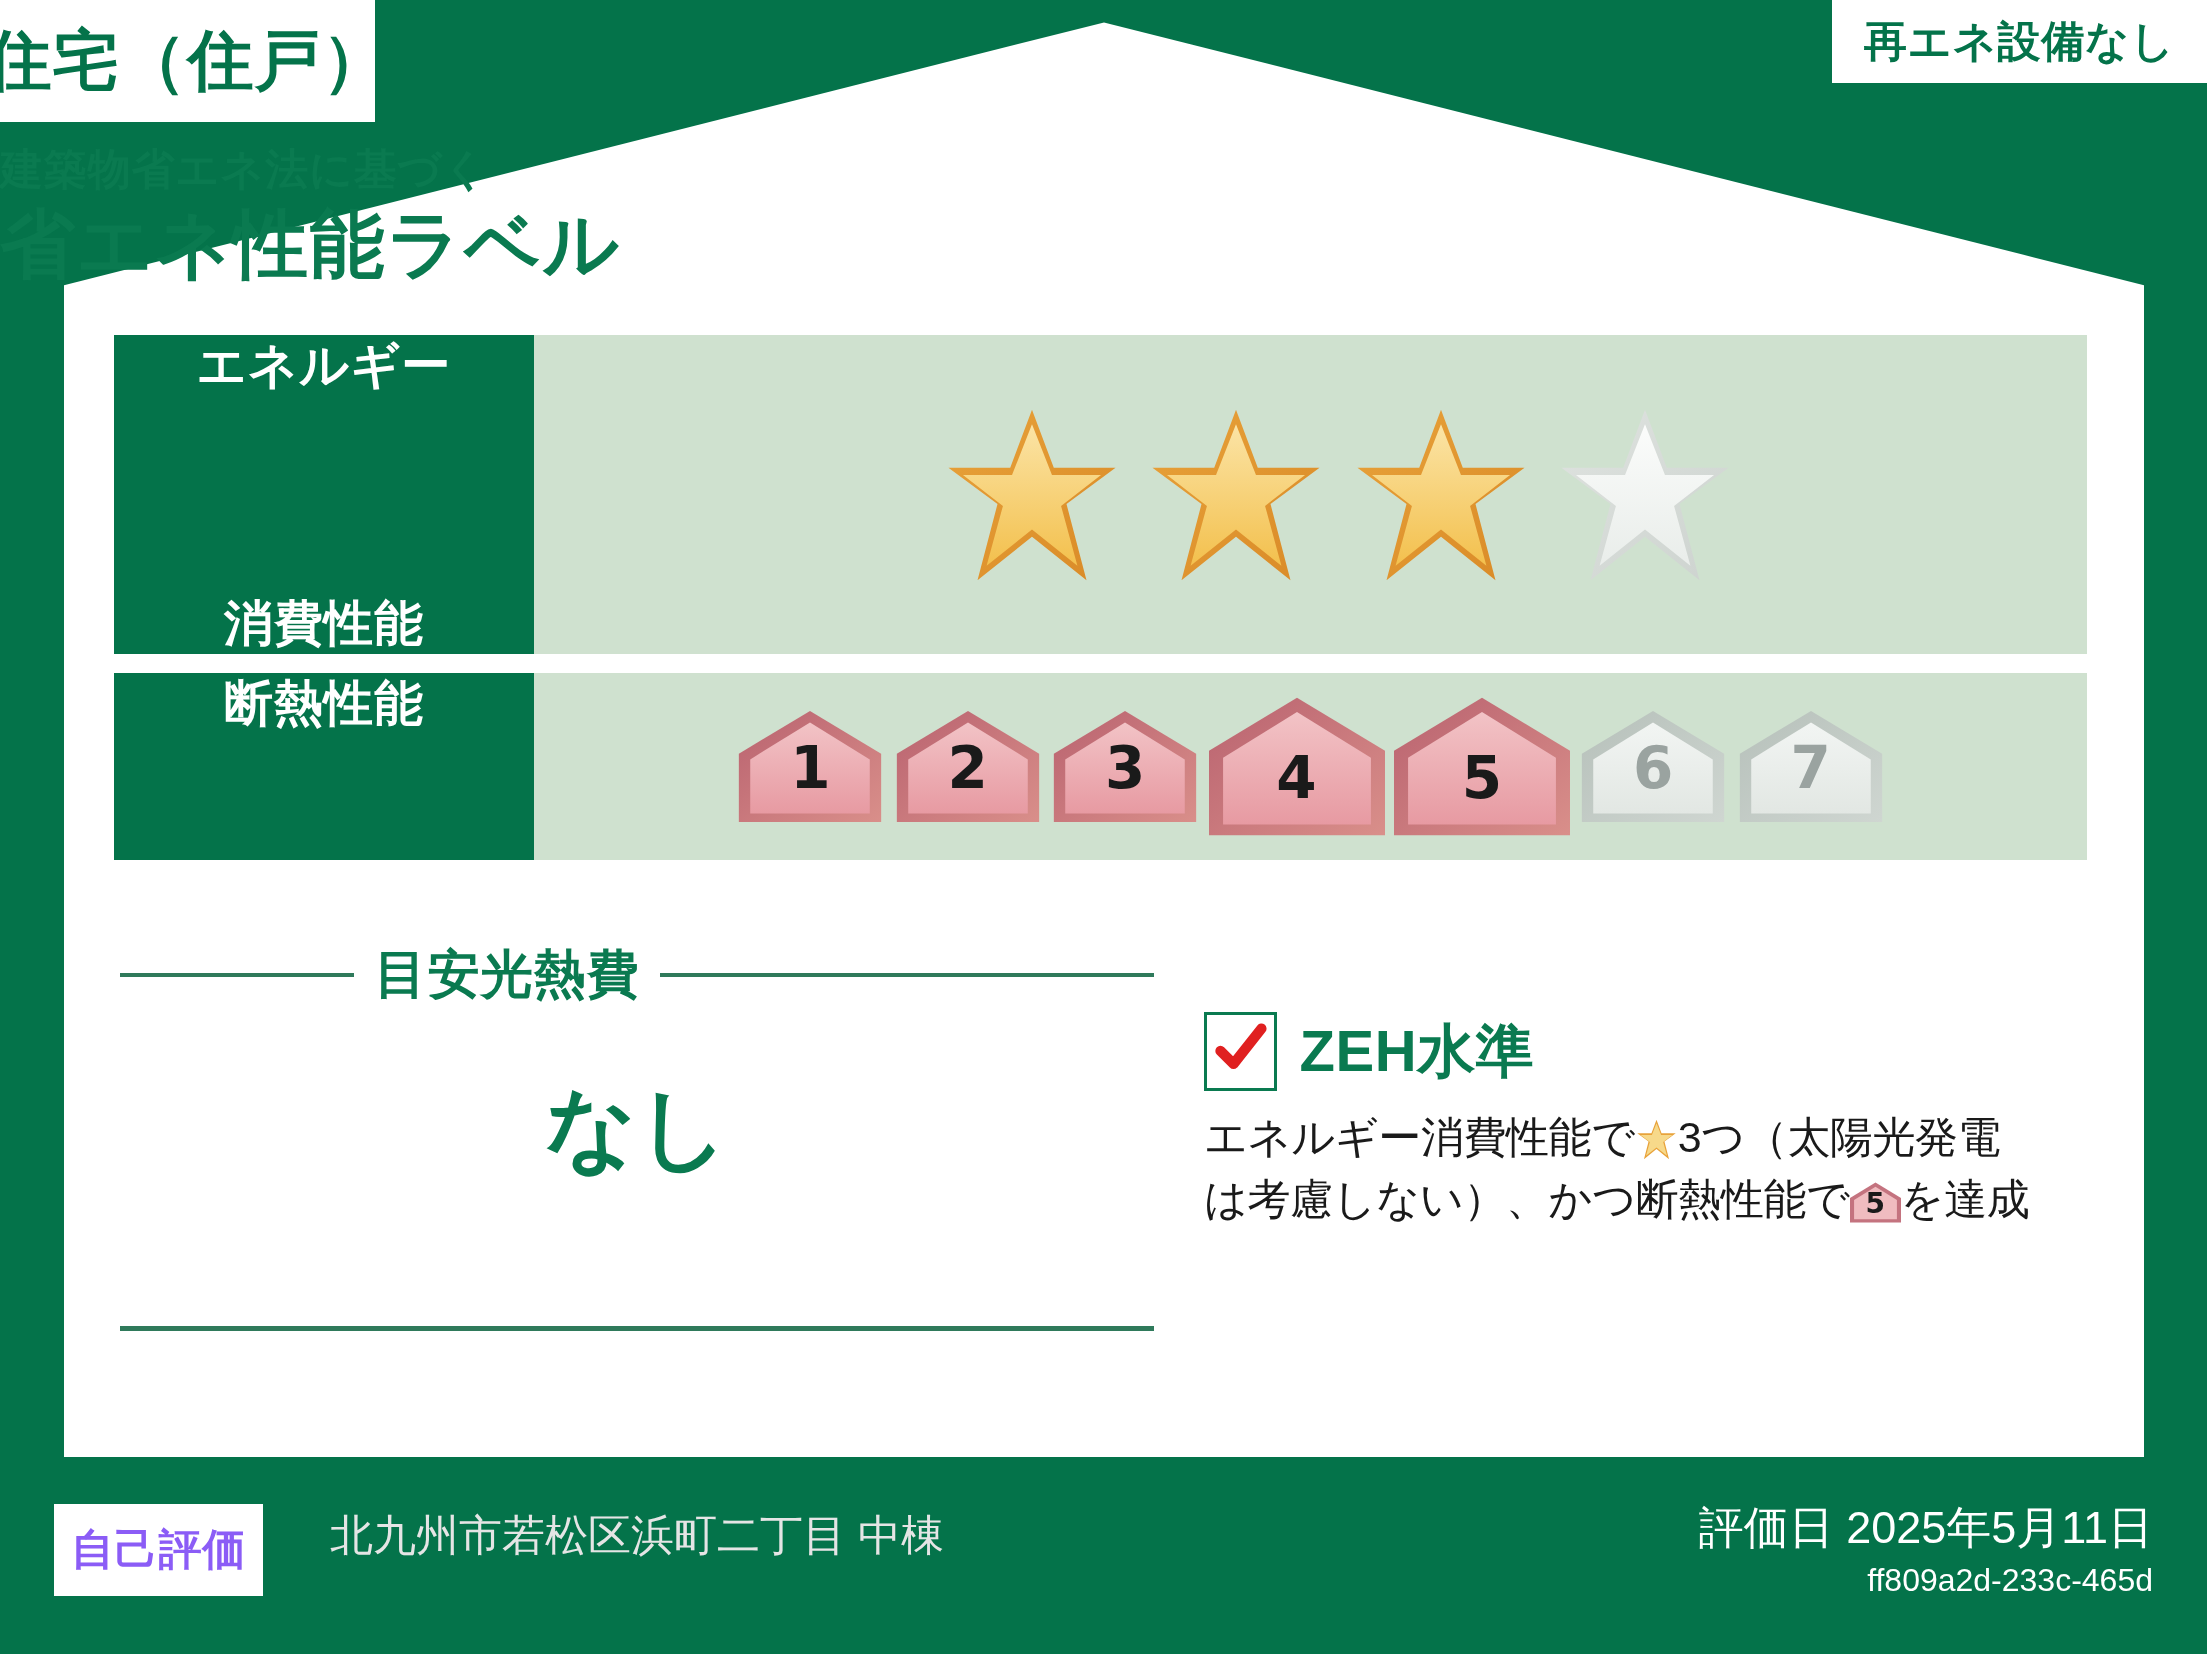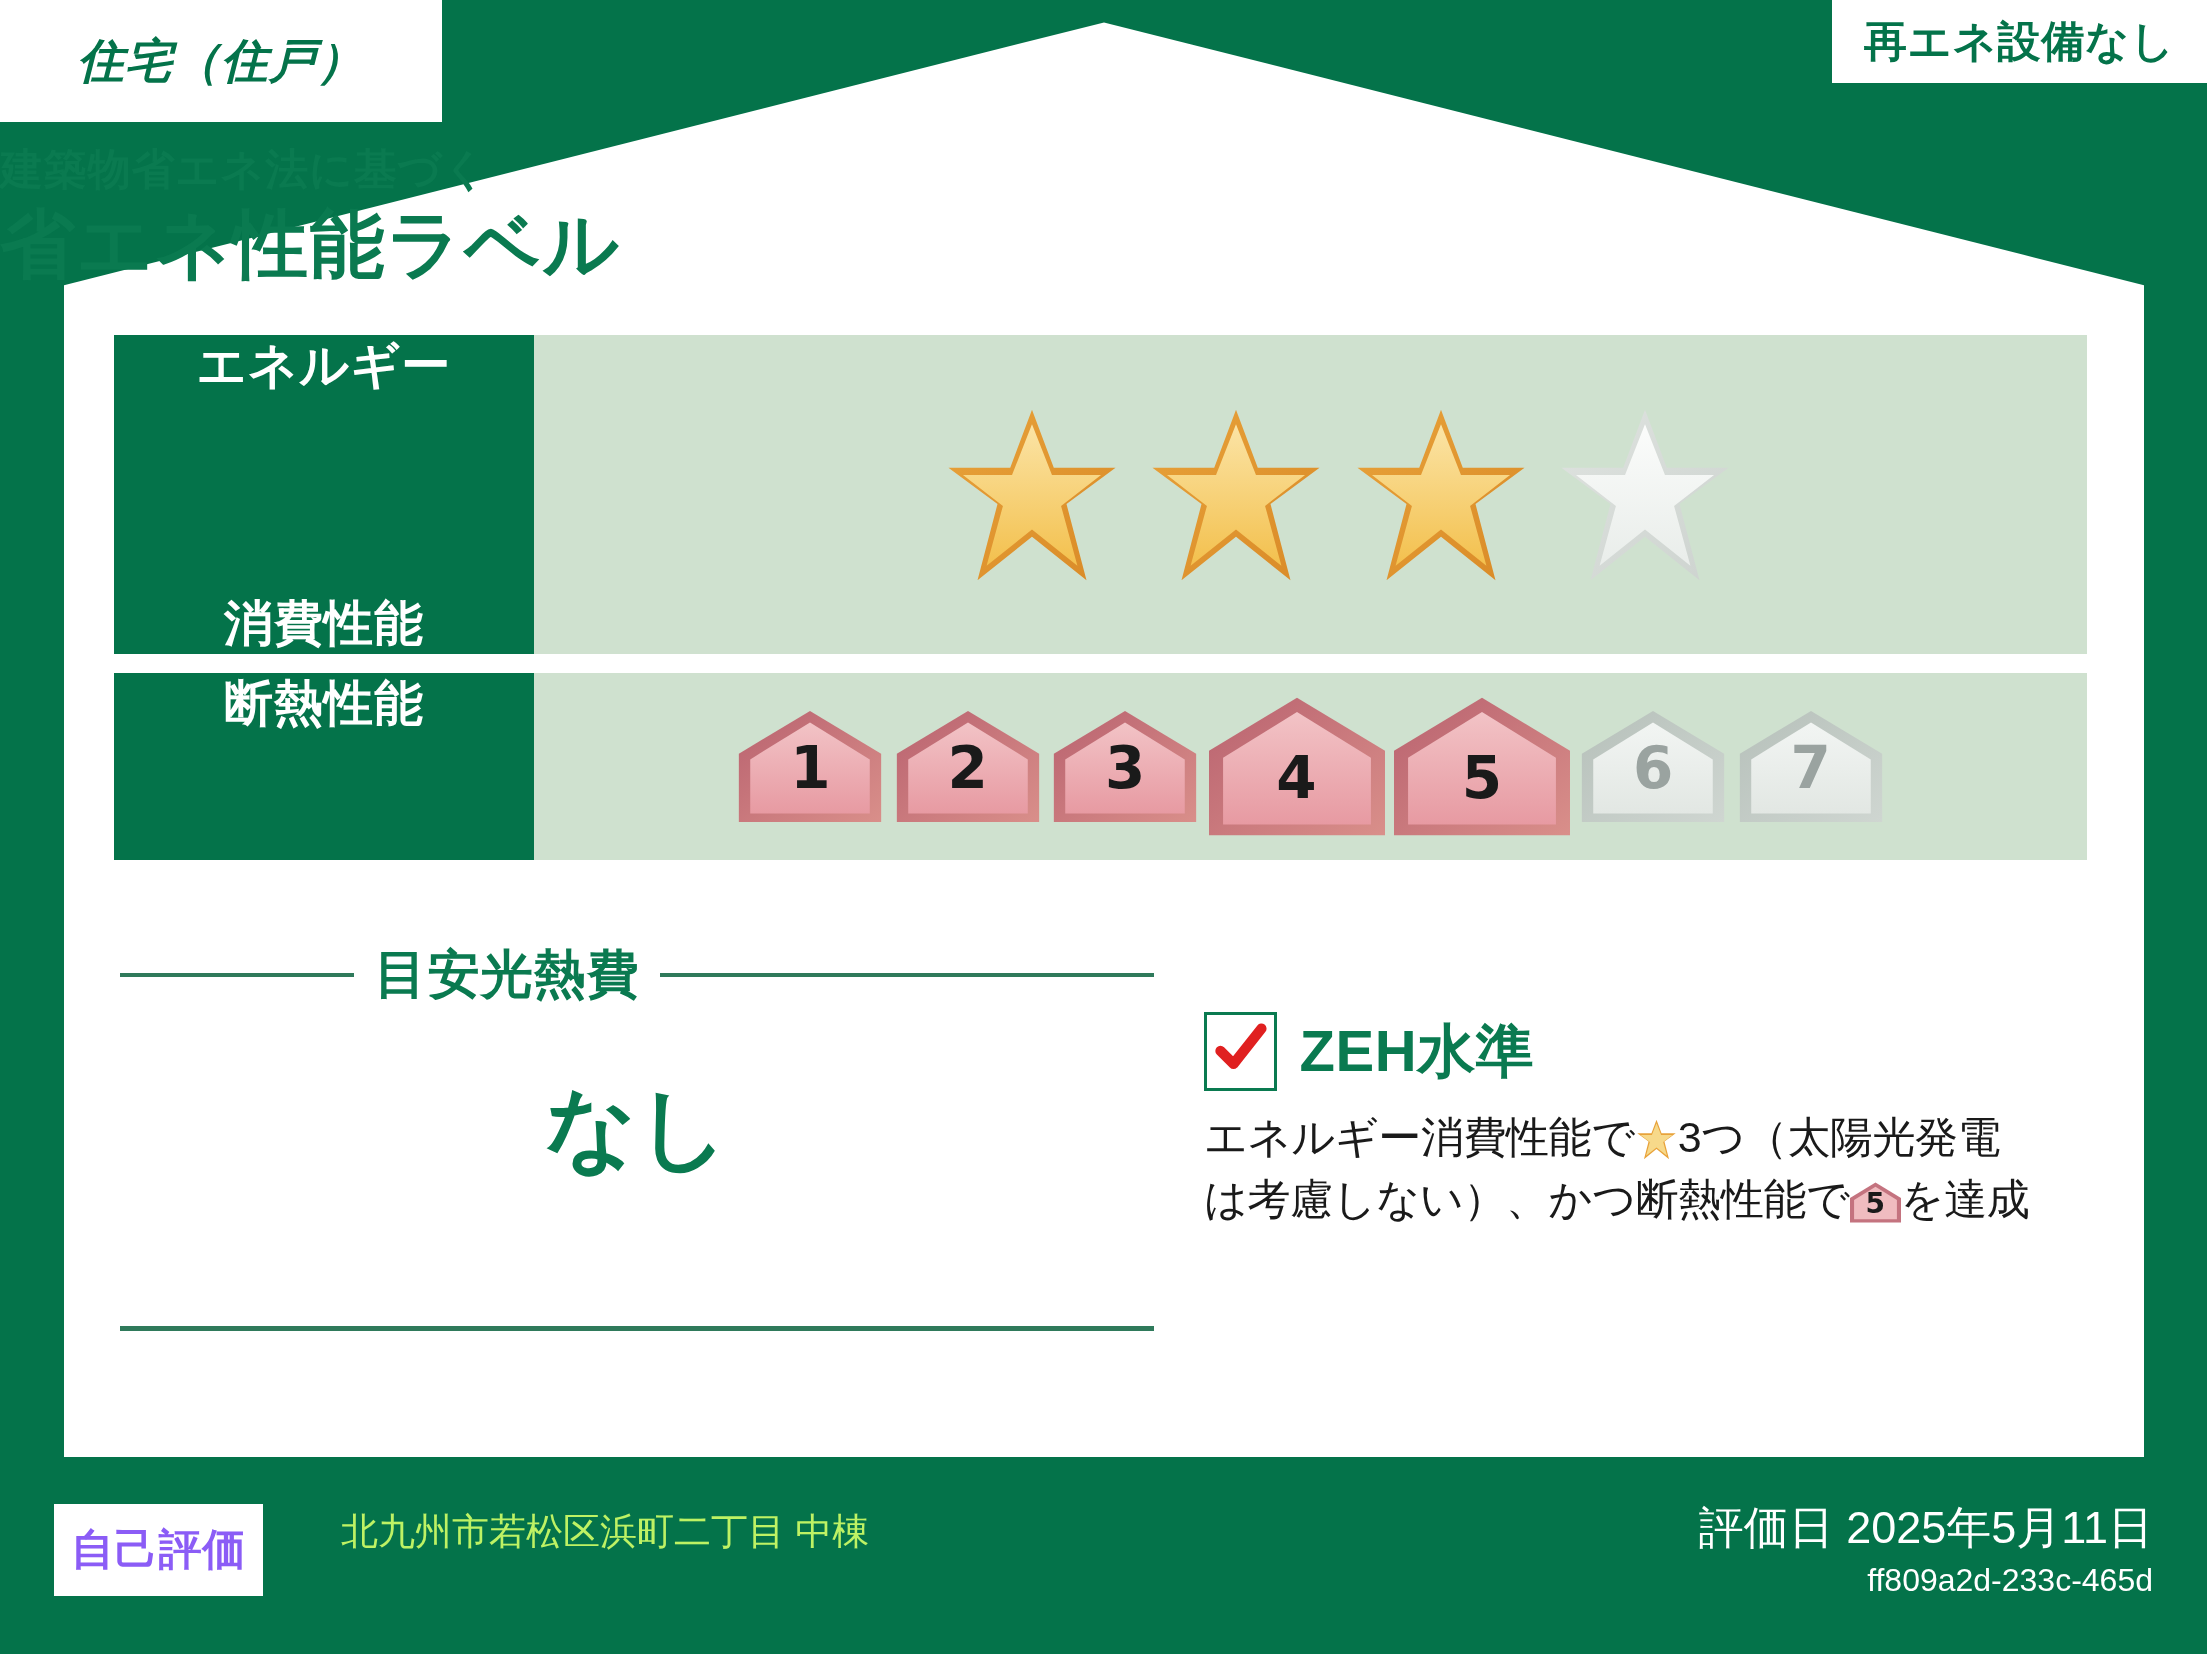--- a/index.html
+++ b/index.html
@@ -29,23 +29,22 @@
     position:absolute;
     background:#ffffff;
     color:#04734a;
     display:flex;align-items:center;justify-content:center;
     font-weight:bold;
     letter-spacing:0.02em;
     z-index:5;
     white-space:nowrap;
   }
   .badge-left{
-    left:0px;top:0px;width:442px;height:122px;
-    font-size:47px;
-    font-style:italic;
+    left:0px;top:0px;width:375px;height:122px;
+    font-size:66px;
   }
   .badge-right{
     right:0px;top:0px;width:375px;height:83px;
     font-size:43px;
   }
 
   
   .title-wrap{
     position:absolute;left:0;right:0;top:141px;
     text-align:left;z-index:6;color:#0a7a50;
@@ -152,21 +151,21 @@
   }
   .eval-badge{
     position:absolute;left:54px;top:36px;
     background:#ffffff;color:#8b5cf6;
     font-size:43px;font-weight:bold;
     padding:17px 17px;
     letter-spacing:0.02em;
   }
   .address{
     position:absolute;left:330px;top:39px;
-    font-size:37px;color:#bef264;white-space:nowrap;margin-left:11px;
+    font-size:43px;color:#e5e5e5;white-space:nowrap;
   }
   .eval-date{
     position:absolute;right:54px;top:30px;
     font-size:45px;color:#ffffff;text-align:right;white-space:nowrap;
   }
   .eval-id{
     position:absolute;right:54px;top:94px;
     font-size:32px;color:#ffffff;text-align:right;white-space:nowrap;
   }
 </style>

